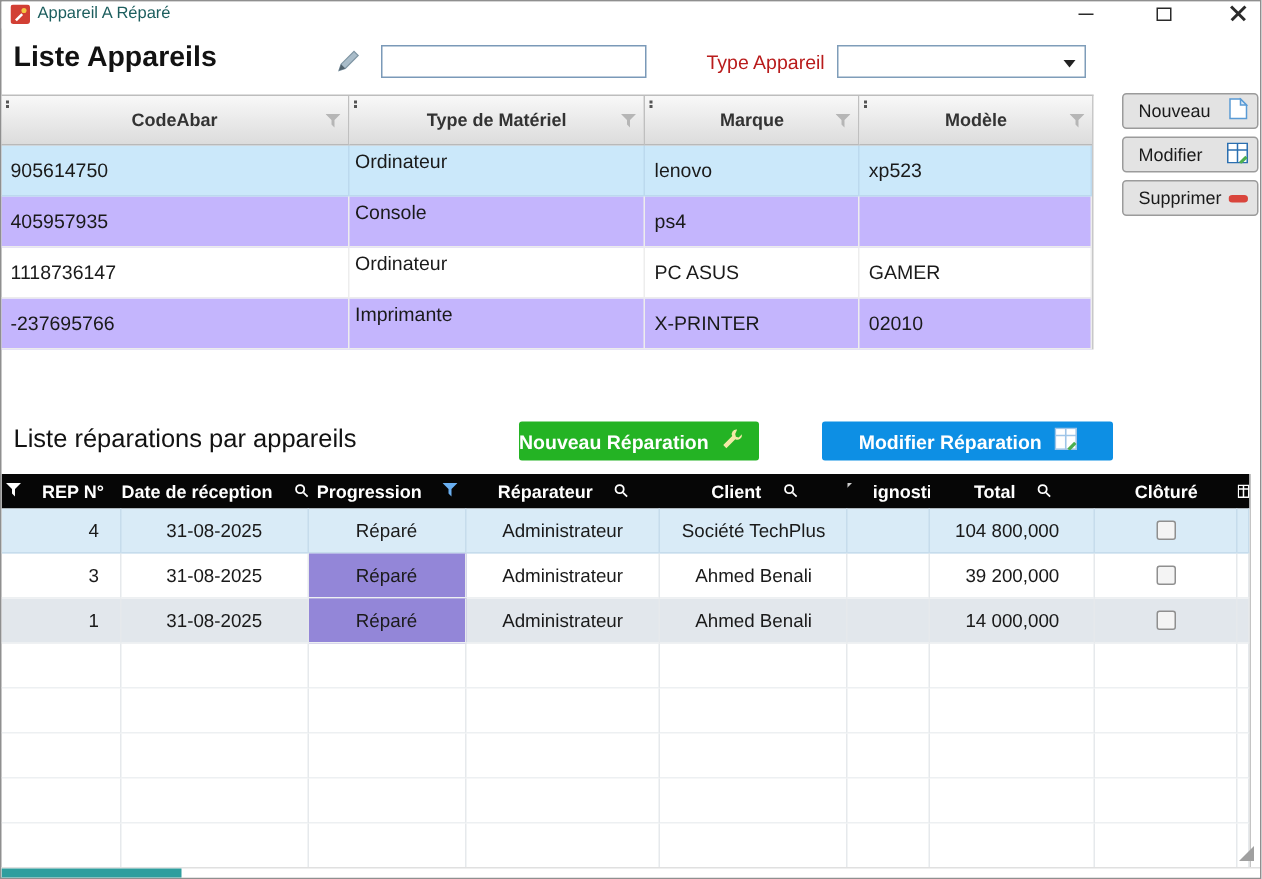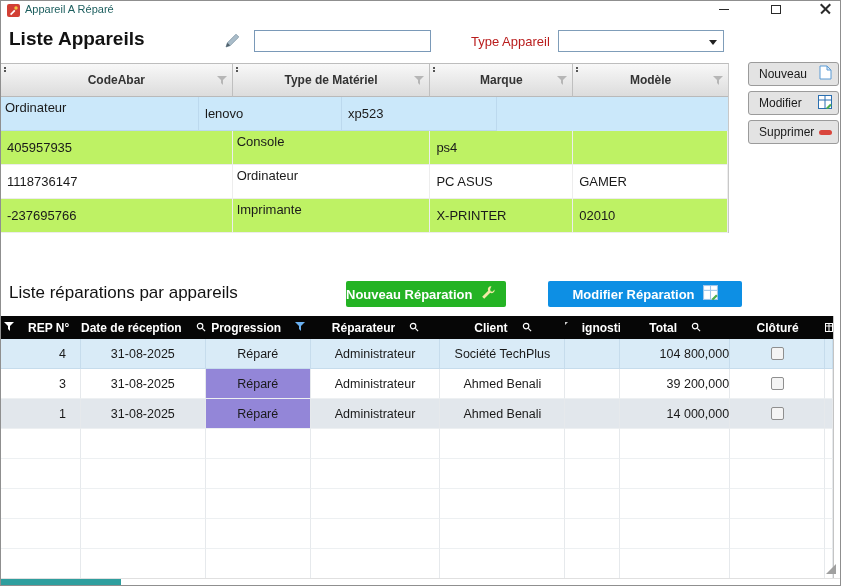--- a/index.html
+++ b/index.html
@@ -30,21 +30,21 @@
 
   
   .grid1 { position:absolute; left:0; top:62px; width:728px; border-top:1px solid #bdbdbd; border-right:1px solid #c8c8c8; }
   .g1-header { display:flex; height:33px; }
   .g1h { position:relative; background:linear-gradient(#f8f8f8,#dcdcdc); border-right:1px solid #bfbfbf; border-bottom:1px solid #b9b9b9; display:flex; align-items:center; justify-content:center; font-size:12px; font-weight:bold; color:#333; cursor:pointer; }
   .g1h:last-child { border-right:none; }
   .mark { position:absolute; top:3px; left:3px; width:2px; height:2px; background:#555; box-shadow:0 3px 0 #555; }
   .g1h .funnel { position:absolute; right:5px; top:11px; }
   .w-c1 { width:232px; } .w-c2 { width:198px; } .w-c3 { width:143px; } .w-c4 { width:155px; }
   .g1row { display:flex; height:34px; cursor:pointer; }
-  .g1row.alt { background:#bef264; }
+  .g1row.alt { background:#c4b5fd; }
   .g1row.sel { background:#cbe8fa; }
   .g1c { border-right:1px solid #ededed; border-bottom:1px solid #ececec; display:flex; align-items:center; padding-left:6px; font-size:13px; color:#1a1a1a; overflow:hidden; }
   .g1row.sel .g1c { border-color:#bcd9ee; }
   .g1c.top { align-items:flex-start; padding-top:3px; padding-left:4px; }
 
   
   .btn-side { position:absolute; left:747px; width:91px; height:24px; background:#e3e3e3; border:1px solid #9b9b9b; border-radius:3px; display:flex; align-items:center; justify-content:space-between; padding:0 6px 0 10px; font-size:12px; color:#1a1a1a; cursor:pointer; }
   .bs-nouveau { top:61px; } .bs-modifier { top:90px; } .bs-supprimer { top:119px; }
 
   
@@ -56,21 +56,21 @@
   .grid2 { position:absolute; left:0; top:315px; width:833px; height:262px; border-right:1px solid #c4c4c4; overflow:hidden; }
   .g2-header { display:flex; height:23px; background:#060606; color:#fff; font-size:12px; font-weight:bold; align-items:stretch; }
   .g2h { display:flex; align-items:center; justify-content:center; gap:14px; cursor:pointer; overflow:hidden; white-space:nowrap; }
   .g2h.start { justify-content:flex-start; padding-left:3px; }
   .g2row { display:flex; height:30px; }
   .g2row.r0 { background:#d9ebf7; }
   .g2row.r2 { background:#e2e7ec; }
   .g2c { border-right:1px solid #e6e9ec; border-bottom:1px solid #edf0f2; display:flex; align-items:center; justify-content:center; font-size:12.5px; color:#1a1a1a; overflow:hidden; }
   .g2row.r0 .g2c { border-color:#c6dcec; }
   .g2c.num { justify-content:flex-end; padding-right:14px; }
-  .g2c.total { justify-content:flex-end; }
+  .g2c.total { justify-content:flex-end; padding-right:23px; }
   .g2c.purple { background:#9386d8; }
   .cw1 { width:80px; } .cw2 { width:125px; } .cw3 { width:105px; } .cw4 { width:130px; }
   .cw5 { width:125px; } .cw6 { width:55px; } .cw7 { width:110px; } .cw8 { width:95px; } .cw9 { width:8px; }
   .cb { width:13px; height:13px; border:1px solid #8f8f8f; border-radius:2px; background:#f4f4f4; cursor:pointer; }
 
   
   .bottom-bar { position:absolute; left:0; top:577px; right:0; height:9px; background:#fff; border-top:1px solid #e0e0e0; }
   .bb-thumb { position:absolute; left:0; top:0; width:120px; height:8px; background:#2f9e9e; cursor:pointer; }
   .resize-grip { position:absolute; right:4px; bottom:11px; width:0; height:0; border-left:10px solid transparent; border-bottom:10px solid #a0a0a0; cursor:nwse-resize; }
 </style>
@@ -140,20 +140,21 @@
       <div class="g1h w-c4">
         <span class="mark"></span>
         <span>Modèle</span>
         <span class="funnel"><svg width="10" height="10" viewBox="0 0 10 10">
               <path d="M0 0h10L6 4v5L4 7V4z" fill="#b6b6b6"></path>
             </svg></span>
       </div>
     </div>
 
     <div class="g1row sel">
+      <div class="g1c w-c1">905614750</div>
       <div class="g1c w-c2 top">Ordinateur</div>
       <div class="g1c w-c3">lenovo</div>
       <div class="g1c w-c4">xp523</div>
     </div>
     <div class="g1row alt">
       <div class="g1c w-c1">405957935</div>
       <div class="g1c w-c2 top">Console</div>
       <div class="g1c w-c3">ps4</div>
       <div class="g1c w-c4"></div>
     </div>

